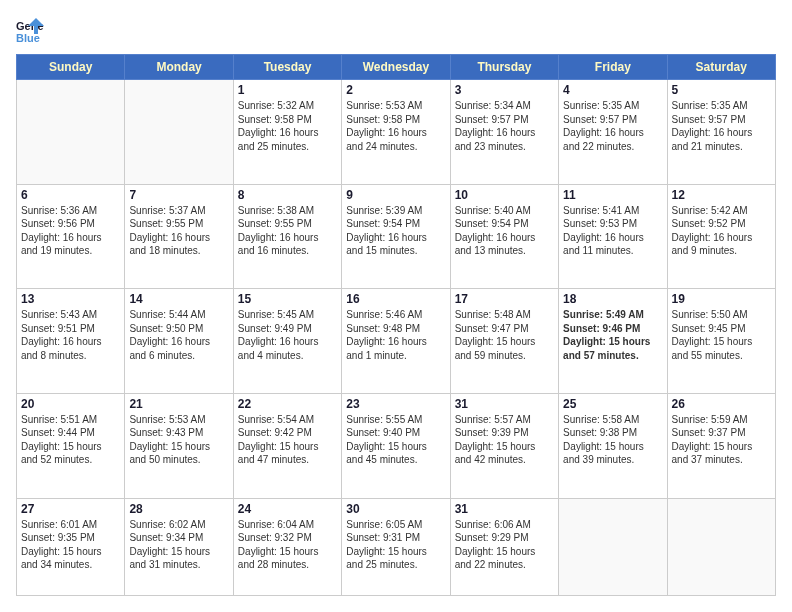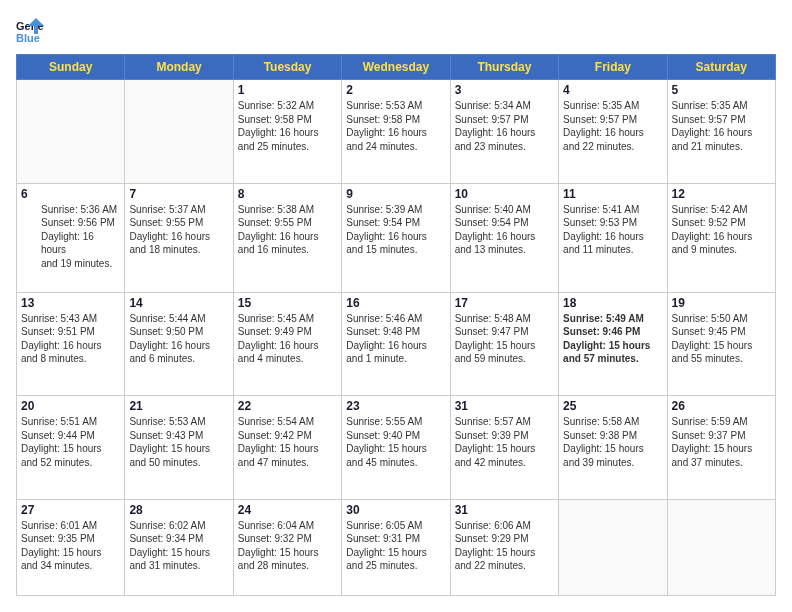--- a/index.html
+++ b/index.html
@@ -47,21 +47,21 @@
     }
     .calendar {
       flex: 1;
       border: 1px solid #ccc;
       border-collapse: collapse;
       width: 100%;
       table-layout: fixed;
     }
     .calendar th {
       background-color: #3a6bbf;
-      color: #fde047;
+      color: #fef9c3;
       font-size: 12px;
       font-weight: bold;
       padding: 5px 4px;
       border: 1px solid #5580cc;
       text-align: center;
     }
     .calendar td {
       border: 1px solid #ccc;
       vertical-align: top;
       padding: 3px 4px;
@@ -158,21 +158,21 @@
             <div class="day-number">5</div>
             <div class="cell-text" style="white-space: pre-line;">Sunrise: 5:35 AM
 Sunset: 9:57 PM
 Daylight: 16 hours
 and 21 minutes.</div>
           </td>
         </tr>
         <tr>
           <td>
             <div class="day-number">6</div>
-            <div class="cell-text" style="white-space: pre-line; margin-left: 20px;">Sunrise: 5:36 AM
+            <div class="cell-text" style="white-space: pre-line;">Sunrise: 5:36 AM
 Sunset: 9:56 PM
 Daylight: 16 hours
 and 19 minutes.</div>
           </td>
           <td>
             <div class="day-number">7</div>
             <div class="cell-text" style="white-space: pre-line;">Sunrise: 5:37 AM
 Sunset: 9:55 PM
 Daylight: 16 hours
 and 18 minutes.</div>

